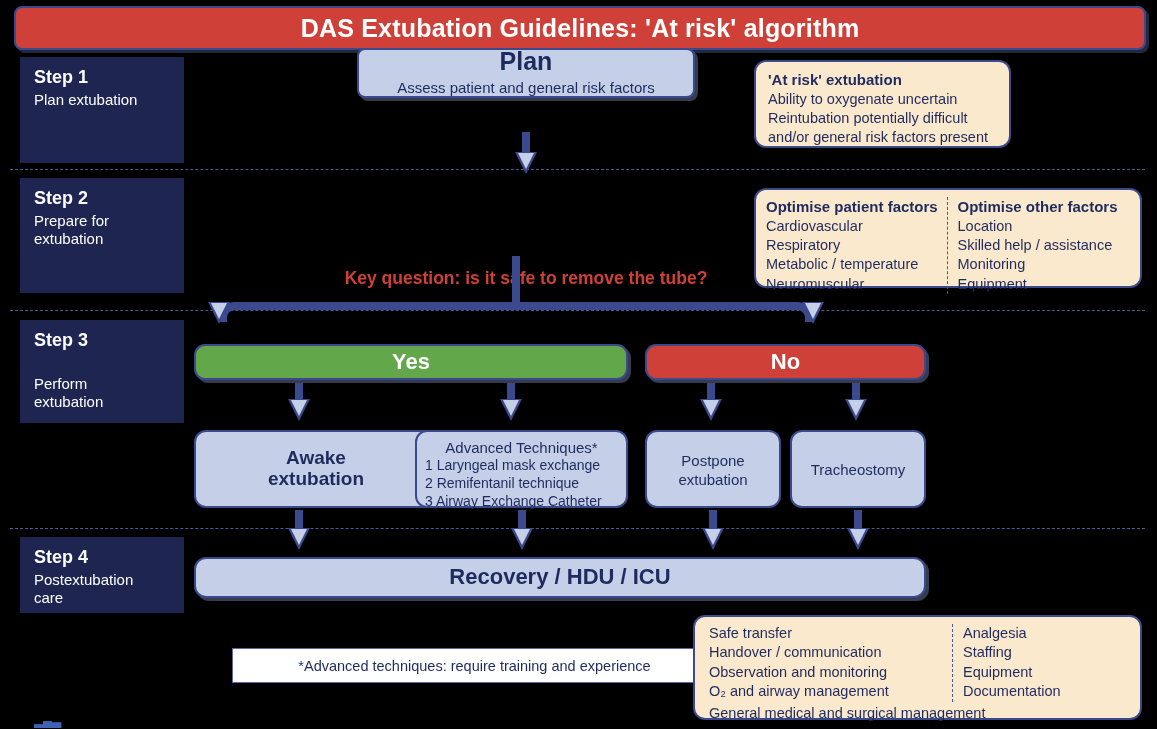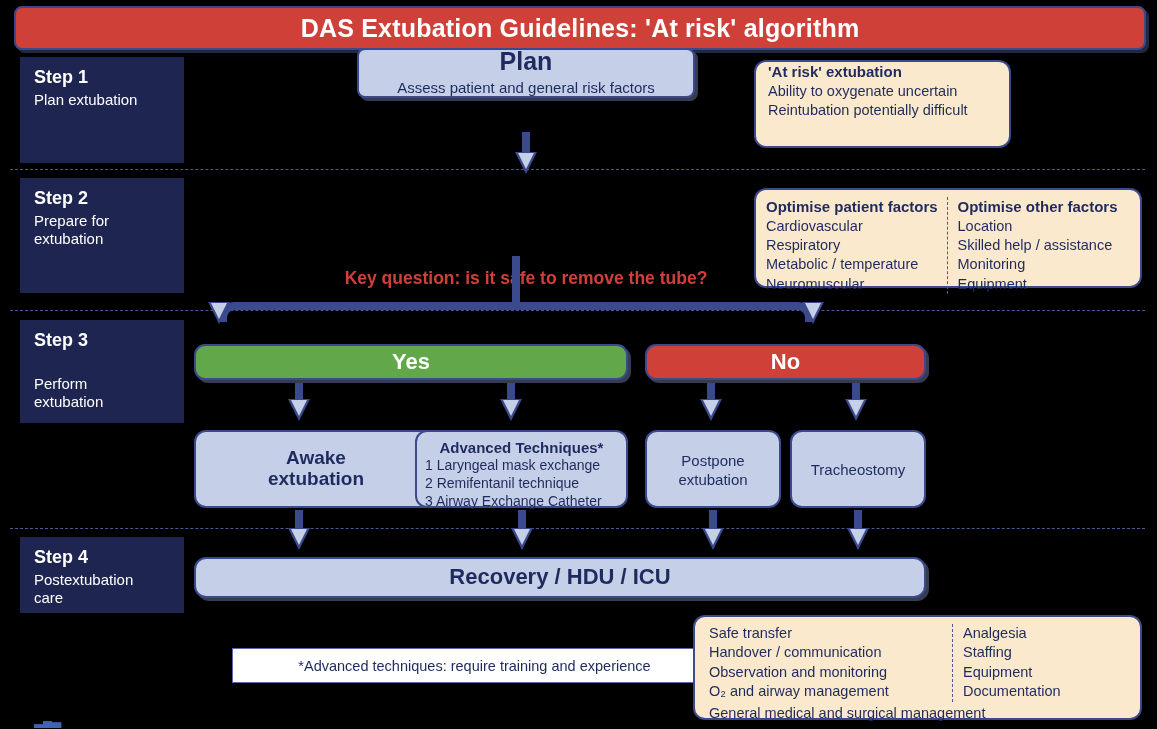--- a/index.html
+++ b/index.html
@@ -87,21 +87,21 @@
     box-shadow:3px 3px 0 rgba(120,130,175,.45);
   }
 
   
   .beige{
     background:#fbe9cd;
     border:2.2px solid #3b4a8c;
     border-radius:12px;
     box-sizing:border-box;
     color:#1f2a5e;
-    padding:0 12px;
+    padding:8px 12px;
   }
   .beige .hd{font-size:15px;font-weight:bold;line-height:1.3;}
   .beige .ln{font-size:14.5px;line-height:1.34;}
   .two-col{display:flex;}
   .two-col .col{flex:1;}
   .two-col .coldiv{
     width:0;
     border-left:1.6px dashed #4a5a95;
     margin:0 10px 0 8px;
   }
@@ -210,20 +210,21 @@
 
   <div class="abs rbox shadow" style="left:357px; top:48px; width:338px; height:50px;border-radius:8px;">
     <div class="big">Plan</div>
     <div class="small">Assess patient and general risk factors</div>
   </div>
 
   <div class="abs beige" style="left:754px; top:60px; width:257px; height:88px;">
     <div class="hd">'At risk' extubation</div>
     <div class="ln">Ability to oxygenate uncertain</div>
     <div class="ln">Reintubation potentially difficult</div>
+    <div class="ln">and/or general risk factors present</div>
   </div>
 
   <div class="arrow" style="left:515px; top:132px; width:22px; height:50px;">
     <div class="stem" style="height:20px;"></div>
     <div class="head" style="top:20px;">
       <div class="outer"></div>
         <div class="inner"></div>
     </div>
   </div>
 
@@ -301,21 +302,21 @@
         <div class="inner"></div>
       </div>
   </div>
 
   <div class="abs rbox" style="left:194px; top:430px; width:244px; height:78px;">
     <div class="big" style="font-size:19px;">Awake</div>
     <div class="big" style="font-size:19px;">extubation</div>
   </div>
 
   <div class="abs rbox" style="left:415px; top:430px; width:213px; height:78px; justify-content:flex-start; padding-top:7px;">
-    <div style="font-size:15px;font-weight:bold;">Advanced Techniques*</div>
+    <div style="font-size:15px;font-weight:normal;">Advanced Techniques*</div>
     <div style="font-size:14px;line-height:1.3;text-align:left;width:100%;padding-left:8px;box-sizing:border-box;">
       <div>1 Laryngeal mask exchange</div>
       <div>2 Remifentanil technique</div>
       <div>3 Airway Exchange Catheter</div>
     </div>
   </div>
 
   <div class="abs rbox" style="left:645px; top:430px; width:136px; height:78px;">
     <div class="small" style="font-size:15px;">Postpone</div>
     <div class="small" style="font-size:15px;margin-top:0;">extubation</div>

